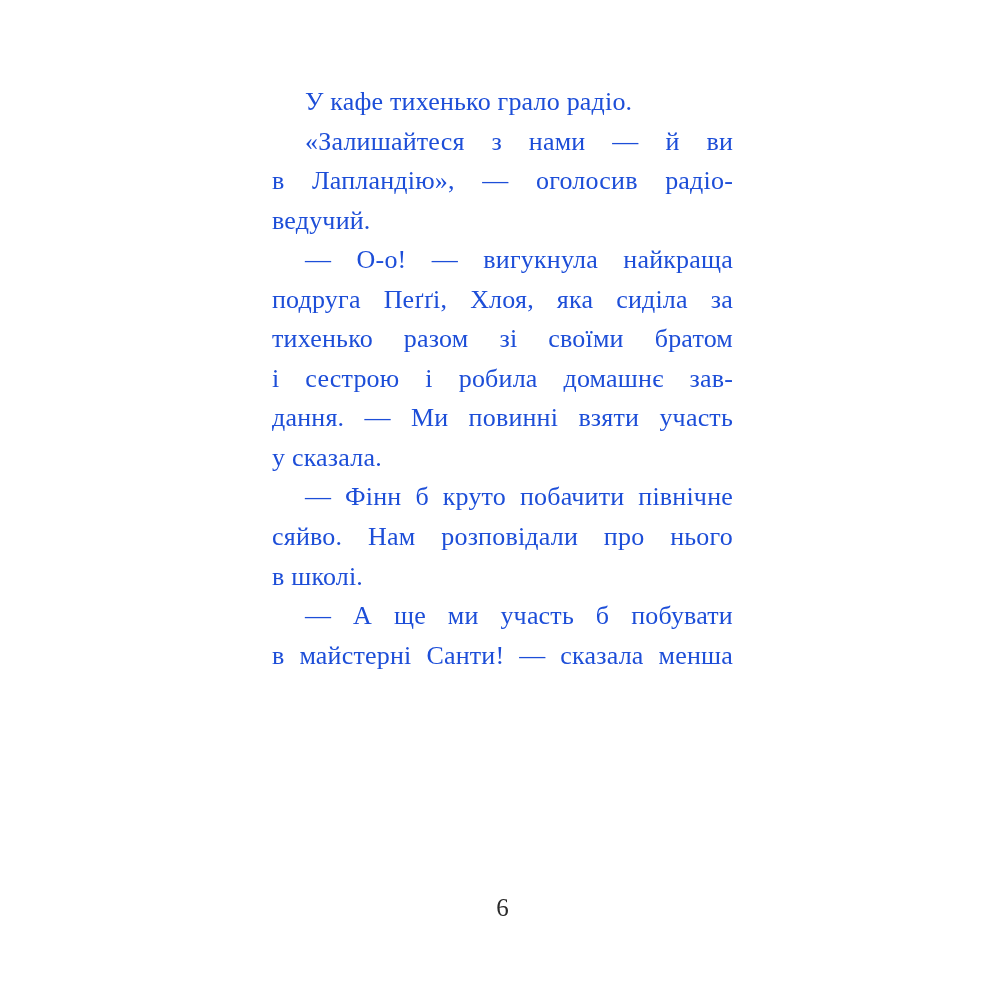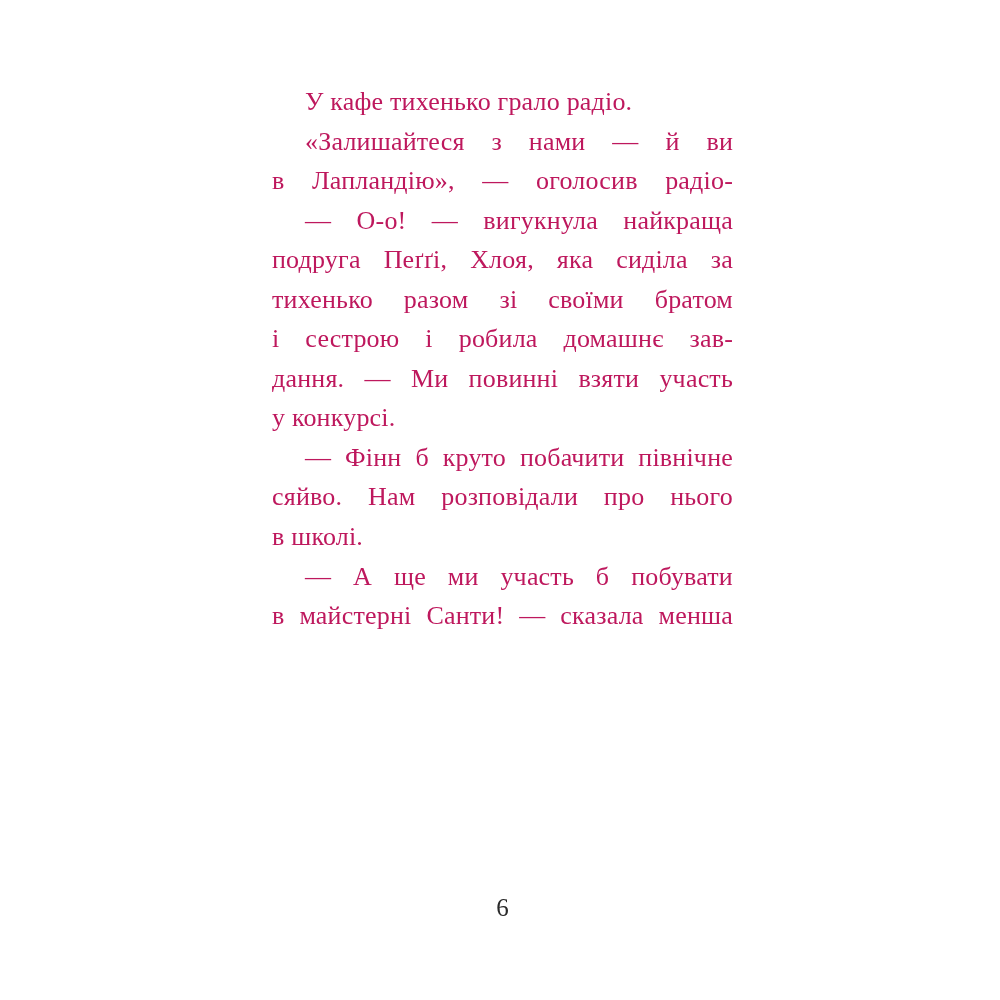--- a/index.html
+++ b/index.html
@@ -17,21 +17,21 @@
   .page {
     position: absolute;
     inset: 0;
     background: #ffffff;
   }
   .text-block {
     position: absolute;
     left: 272px;
     top: 82px;
     width: 461px;
-    color: #be185d;
+    color: #1d4ed8;
     font-size: 26px;
     line-height: 39.55px;
     letter-spacing: 0.2px;
   }
   .para {
     margin: 0;
     padding: 0;
   }
   .line {
     text-align: justify;
@@ -59,28 +59,29 @@
 <body>
 
 <div class="page">
   <div class="text-block" id="text-block">
       <div class="para">
         <div class="line first last">У кафе тихенько грало радіо.</div>
       </div>
       <div class="para">
         <div class="line first">«Залишайтеся з нами — й ви</div>
         <div class="line">в Лапландію», — оголосив радіо-</div>
+        <div class="line last">ведучий.</div>
       </div>
       <div class="para">
         <div class="line first">— О-о! — вигукнула найкраща</div>
         <div class="line">подруга Пеґґі, Хлоя, яка сиділа за</div>
         <div class="line">тихенько разом зі своїми братом</div>
         <div class="line">і сестрою і робила домашнє зав-</div>
         <div class="line">дання. — Ми повинні взяти участь</div>
-        <div class="line last">у конкурсі.</div>
+        <div class="line last">у сказала.</div>
       </div>
       <div class="para">
         <div class="line first">— Фінн б круто побачити північне</div>
         <div class="line">сяйво. Нам розповідали про нього</div>
         <div class="line last">в школі.</div>
       </div>
       <div class="para">
         <div class="line first">— А ще ми участь б побувати</div>
         <div class="line">в майстерні Санти! — сказала менша</div>
       </div>

